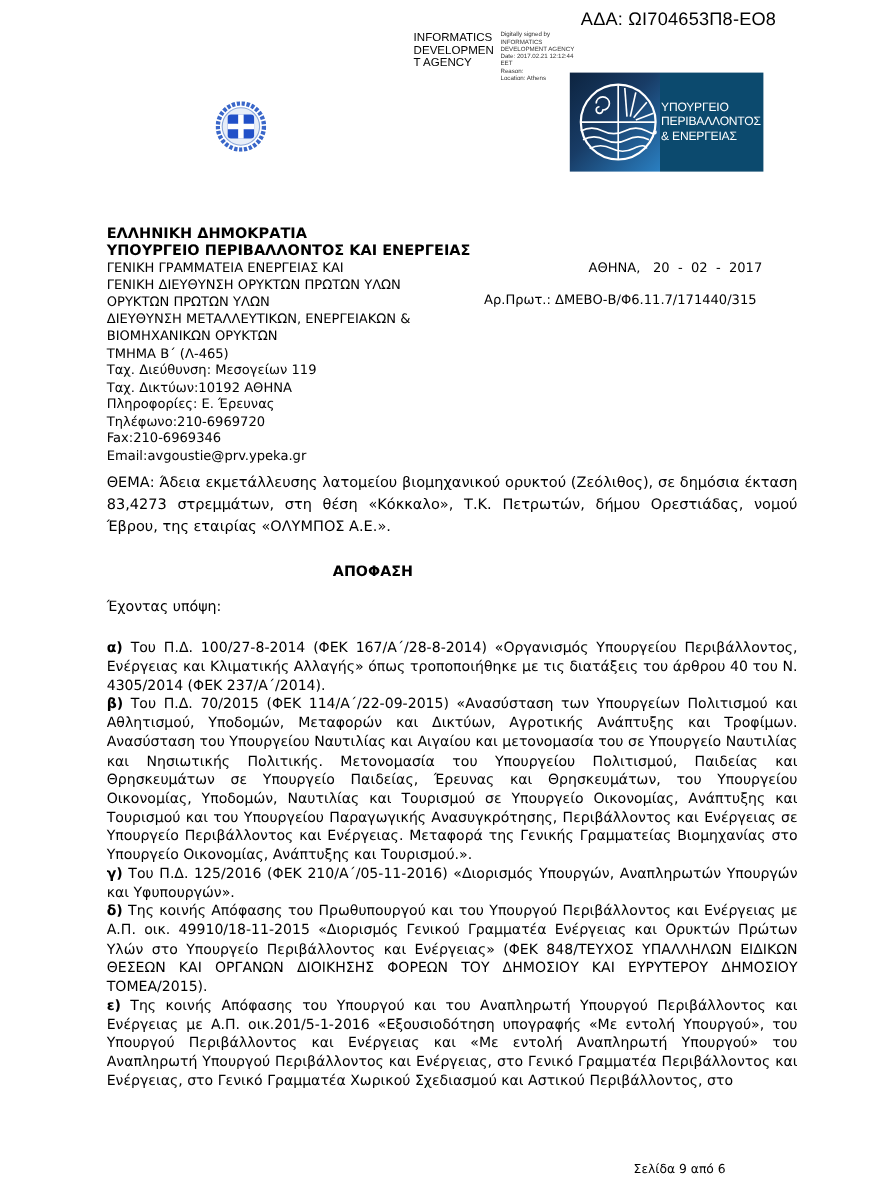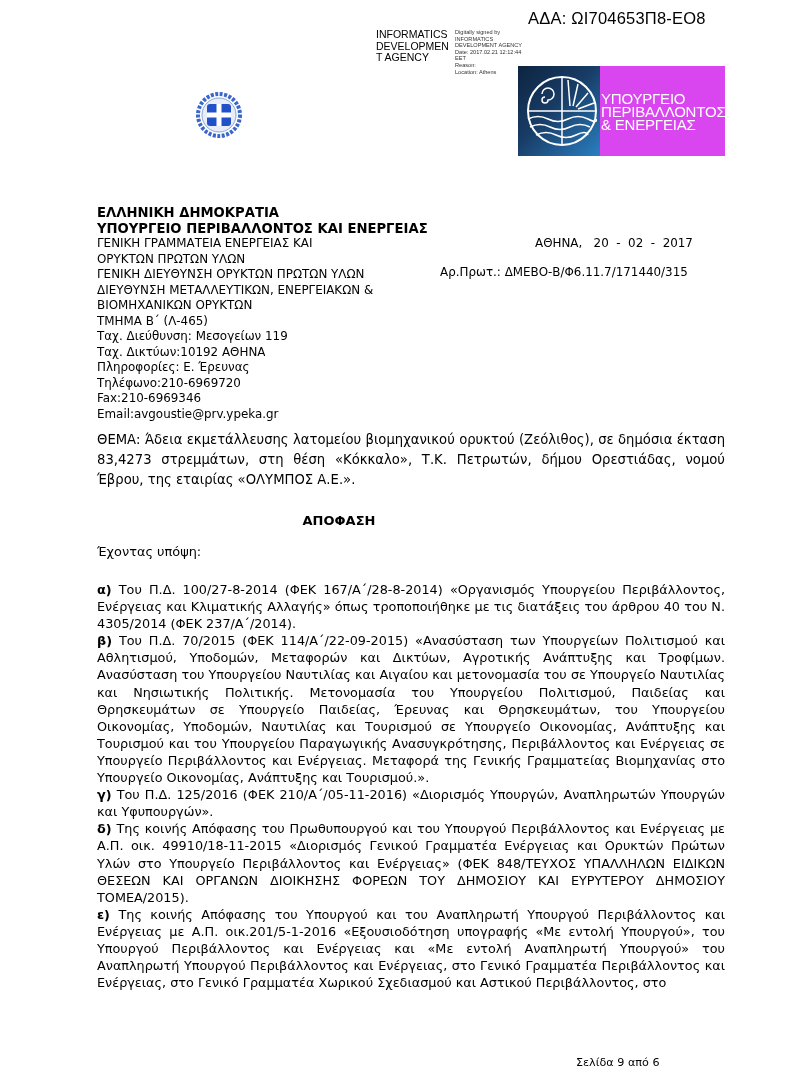--- a/index.html
+++ b/index.html
@@ -4,21 +4,21 @@
 <style>
   html, body { margin: 0; padding: 0; background: #ffffff; }
   body { width: 795px; height: 1080px; position: relative; overflow: hidden; color: #000; font-family: "DejaVu Sans", sans-serif; }
   .abs { position: absolute; }
   .ada { left: 528px; top: 9px; font-family: "Liberation Sans", sans-serif; font-size: 16.5px; letter-spacing: 0.2px; }
   .sig-name { left: 376px; top: 29px; font-family: "Liberation Sans", sans-serif; font-size: 10.5px; line-height: 11.5px; width: 76px; }
   .sig-details { left: 455px; top: 29px; font-family: "Liberation Sans", sans-serif; font-size: 5.6px; line-height: 6.6px; color: #333; width: 80px; }
   .emblem { left: 196px; top: 92px; width: 46px; height: 46px; }
   .ministry-logo { left: 518px; top: 66px; width: 176px; height: 90px; display: flex; }
   .ml-left { width: 82px; height: 90px; background: linear-gradient(135deg, #0d2440 0%, #183c66 45%, #2a7fc1 100%); position: relative; }
-  .ml-right { flex: 1; background: #d946ef; color: #fff; font-family: "Liberation Sans", sans-serif; font-size: 15px; line-height: 13px; padding-top: 26px; padding-left: 1px; box-sizing: border-box; letter-spacing: -0.2px; }
+  .ml-right { flex: 1; background: #0c4a6e; color: #fff; font-family: "Liberation Sans", sans-serif; font-size: 11px; line-height: 13px; padding-top: 26px; padding-left: 1px; box-sizing: border-box; letter-spacing: -0.2px; }
   .header-block { left: 97px; top: 205px; font-size: 11.9px; line-height: 15.5px; }
   .header-block .b { font-weight: bold; font-size: 13.2px; line-height: 15.5px; }
   .date-line { left: 535px; top: 236px; font-size: 11.9px; white-space: pre; }
   .ref-line { left: 440px; top: 265px; font-size: 11.9px; }
   .subject { left: 97px; top: 430px; width: 628px; font-weight: normal; font-size: 13.2px; line-height: 20px; text-align: justify; }
   .decision-title { left: 0; width: 678px; top: 513px; text-align: center; font-weight: bold; font-size: 13px; }
   .intro { left: 97px; top: 544px; font-size: 12.9px; }
   .body { left: 97px; top: 581px; width: 628px; font-size: 12.8px; line-height: 17.1px; text-align: justify; }
   .body p { margin: 0; }
   .body .lbl { font-weight: bold; }
@@ -70,22 +70,22 @@
     <div>ΥΠΟΥΡΓΕΙΟ</div>
     <div>ΠΕΡΙΒΑΛΛΟΝΤΟΣ</div>
     <div>&amp; ΕΝΕΡΓΕΙΑΣ</div>
   </div>
 </div>
 
 <div class="abs header-block">
   <div class="b">ΕΛΛΗΝΙΚΗ ΔΗΜΟΚΡΑΤΙΑ</div>
   <div class="b">ΥΠΟΥΡΓΕΙΟ ΠΕΡΙΒΑΛΛΟΝΤΟΣ ΚΑΙ ΕΝΕΡΓΕΙΑΣ</div>
   <div>ΓΕΝΙΚΗ ΓΡΑΜΜΑΤΕΙΑ ΕΝΕΡΓΕΙΑΣ ΚΑΙ</div>
+  <div>ΓΕΝΙΚΗ ΔΙΕΥΘΥΝΣΗ ΟΡΥΚΤΩΝ ΠΡΩΤΩΝ ΥΛΩΝ</div>
   <div>ΟΡΥΚΤΩΝ ΠΡΩΤΩΝ ΥΛΩΝ</div>
-  <div>ΓΕΝΙΚΗ ΔΙΕΥΘΥΝΣΗ ΟΡΥΚΤΩΝ ΠΡΩΤΩΝ ΥΛΩΝ</div>
   <div>ΔΙΕΥΘΥΝΣΗ ΜΕΤΑΛΛΕΥΤΙΚΩΝ, ΕΝΕΡΓΕΙΑΚΩΝ &amp;</div>
   <div>ΒΙΟΜΗΧΑΝΙΚΩΝ ΟΡΥΚΤΩΝ</div>
   <div>ΤΜΗΜΑ Β΄ (Λ-465)</div>
   <div>Ταχ. Διεύθυνση: Μεσογείων 119</div>
   <div>Ταχ. Δικτύων:10192 ΑΘΗΝΑ</div>
   <div>Πληροφορίες: Ε. Έρευνας</div>
   <div>Τηλέφωνο:210-6969720</div>
   <div>Fax:210-6969346</div>
   <div>Email:avgoustie@prv.ypeka.gr</div>
 </div>

